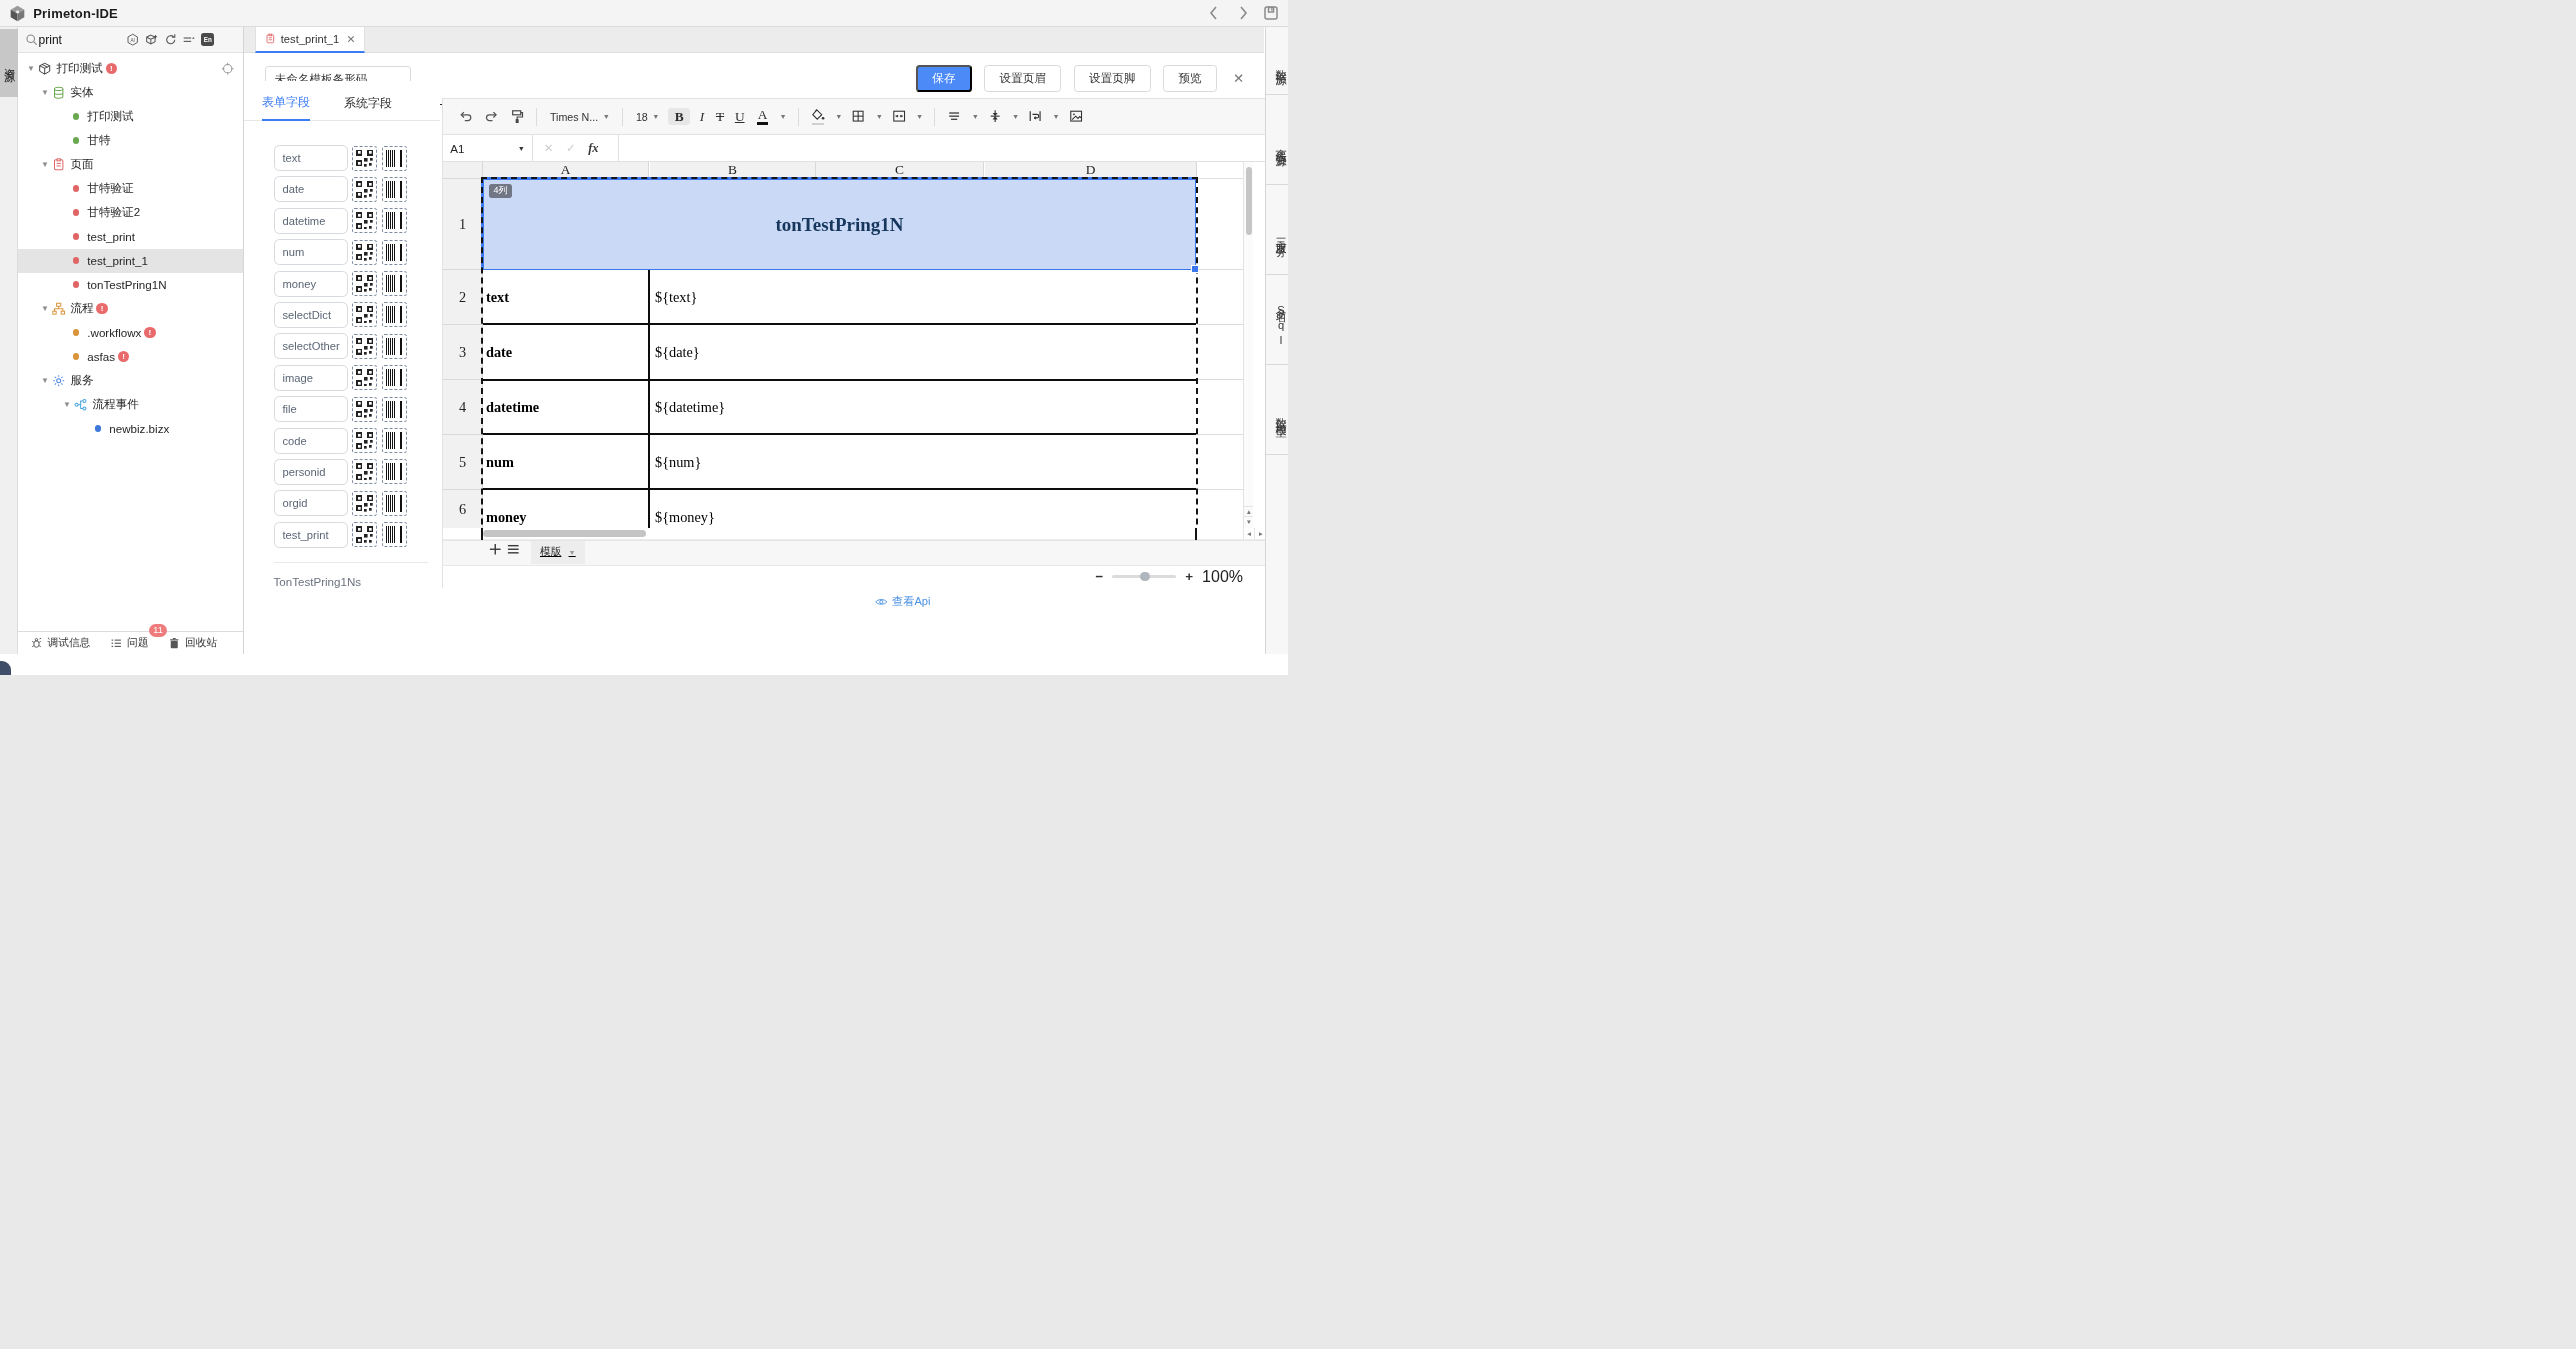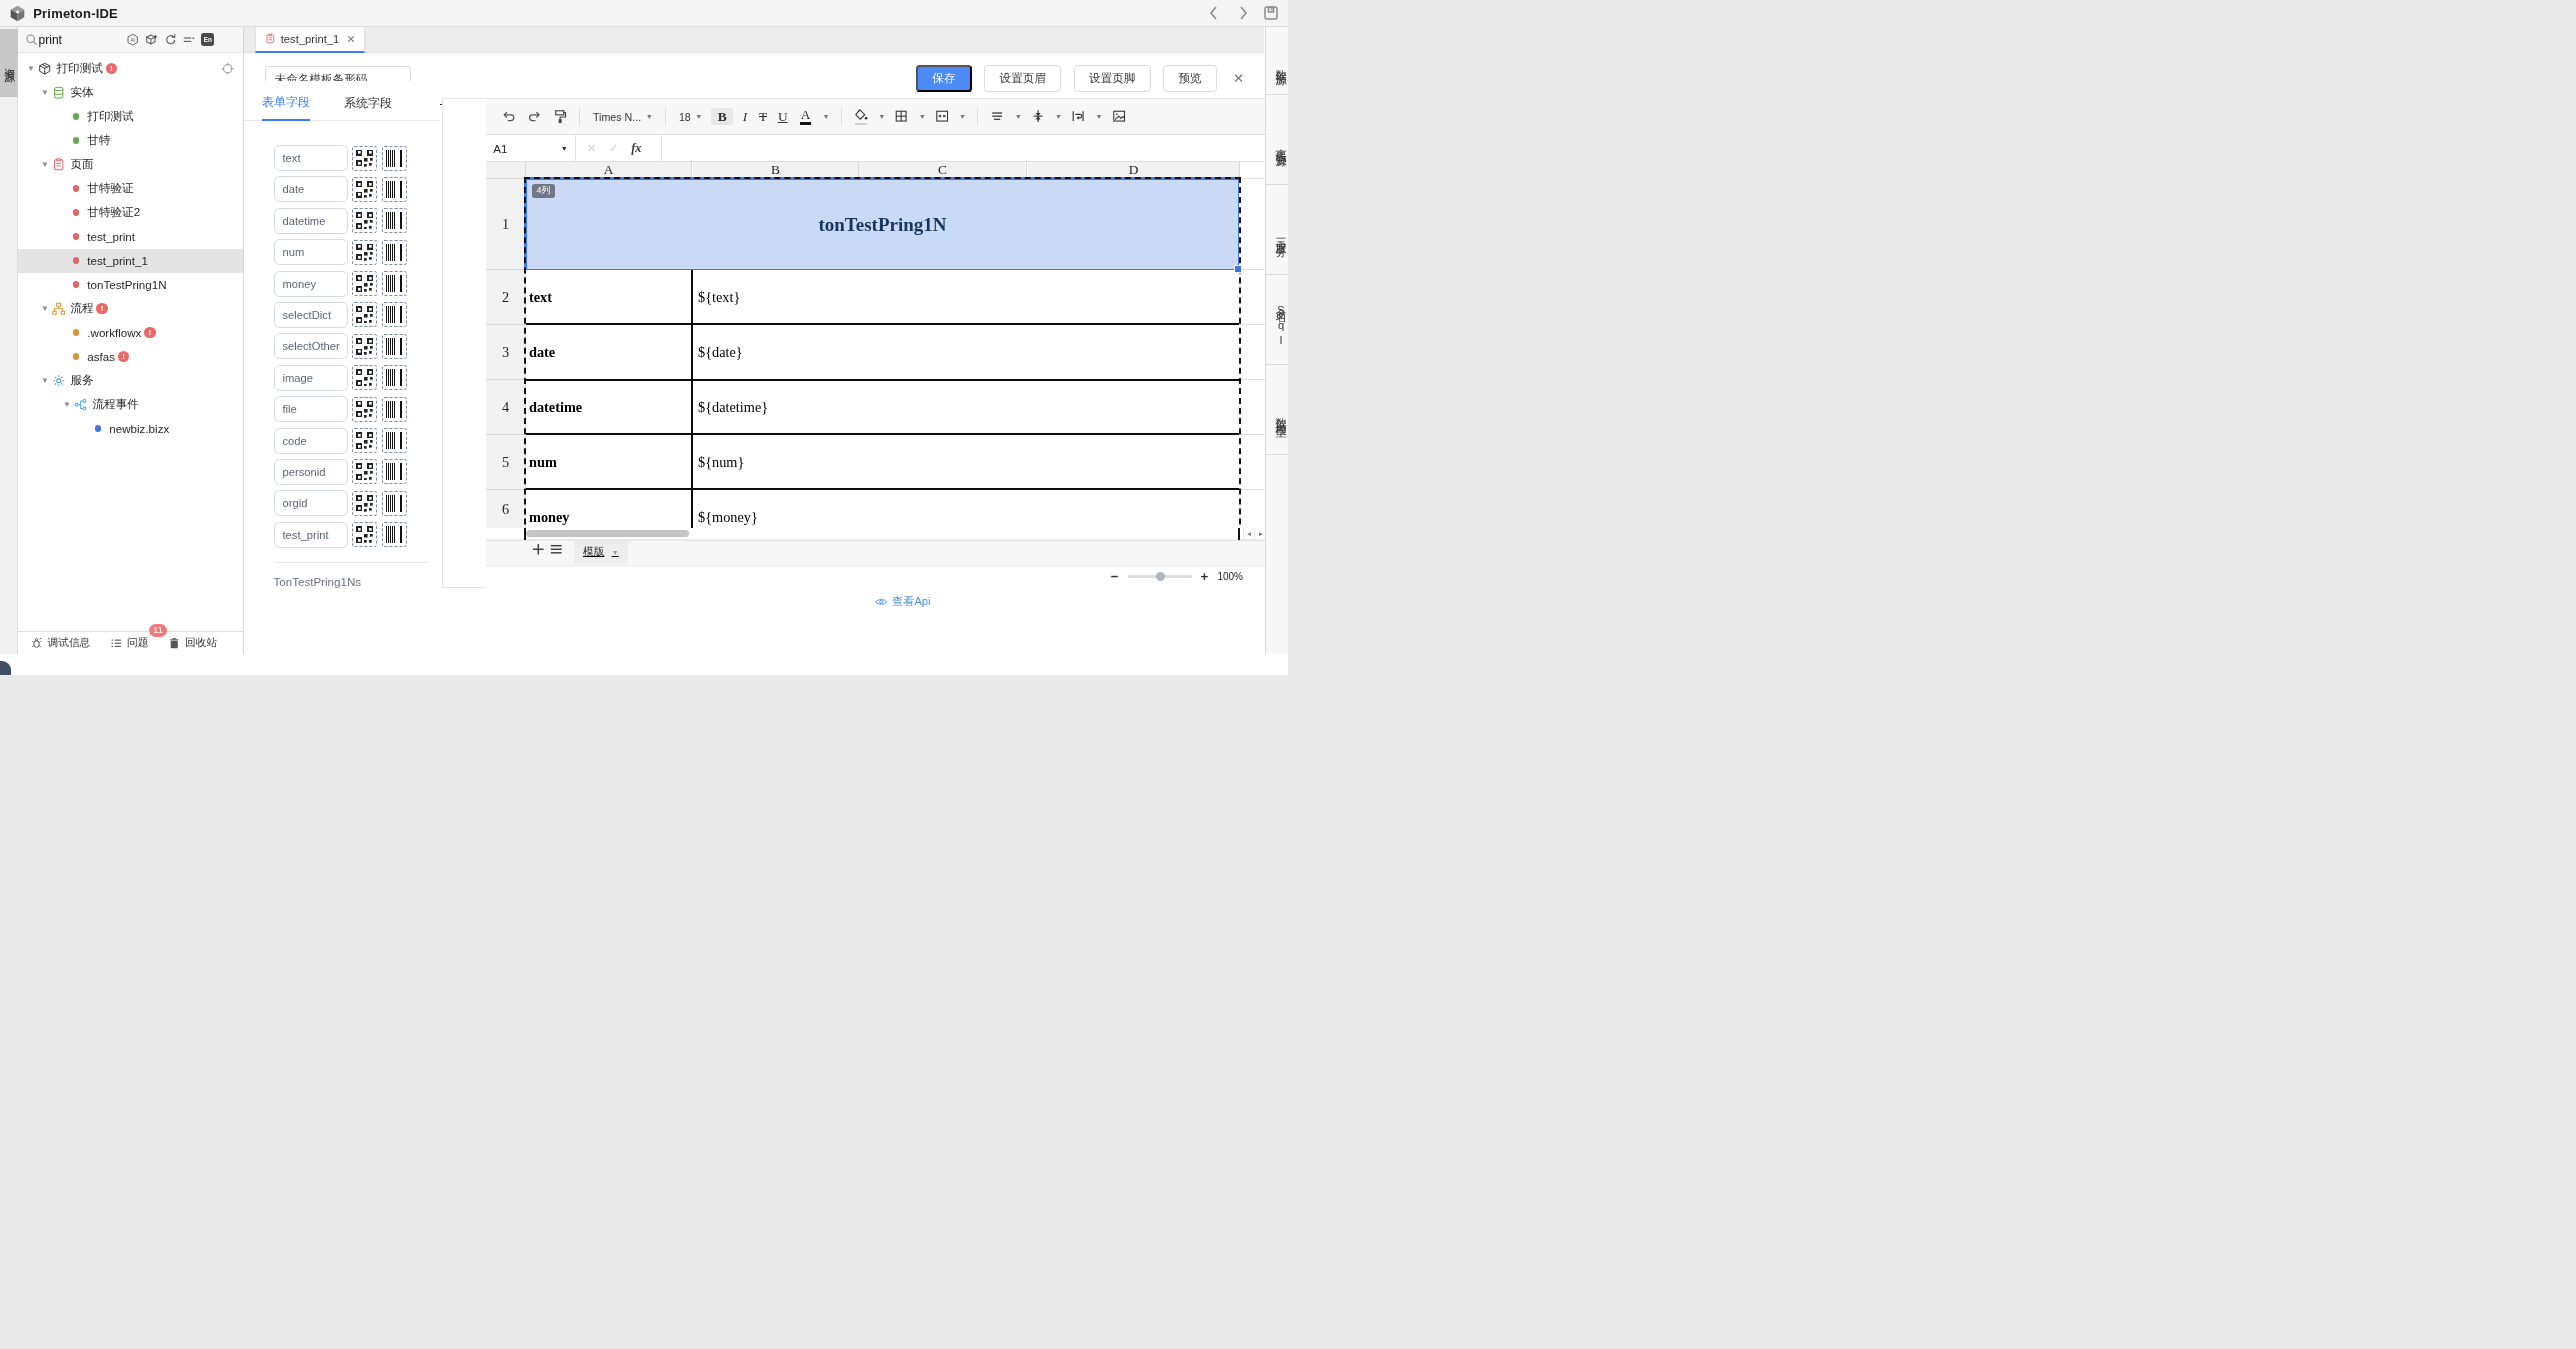--- a/index.html
+++ b/index.html
@@ -93,21 +93,21 @@
       linear-gradient(#222,#222),linear-gradient(#222,#222),linear-gradient(#222,#222),
       linear-gradient(#222,#222),linear-gradient(#222,#222),linear-gradient(#222,#222),linear-gradient(#222,#222);
     background-size:2.7px 2.7px,2.7px 2.7px,2.7px 2.7px,6.3px 6.3px,6.3px 6.3px,6.3px 6.3px,3.6px 3.6px,2.7px 2.7px,2.7px 2.7px,2.7px 2.7px;
     background-position:1.8px 1.8px,12.5px 1.8px,1.8px 12.5px,0 0,10.7px 0,0 10.7px,8px 8px,14.3px 8px,8px 14.3px,13.4px 13.4px; }
   .barcode { width:17px; height:17px;
     background:repeating-linear-gradient(90deg,#111 0 0.9px,#fff 0.9px 1.8px,#111 1.8px 3.1px,#fff 3.1px 4.5px,#111 4.5px 5.2px,#fff 5.2px 6.3px); }
   .fdivider { margin:14.3px 12.5px 0 0; border-top:0.9px solid #e8e8e8; width:154px; }
   .fgroup { margin-top:11.6px; font-size:11.6px; color:#6b7280; }
 
   
-  .sheet-card { position:absolute; left:198px; top:71px; width:825px; height:490px; border:0.9px solid #e3e3e3; background:#fff;padding-left:43px; }
+  .sheet-card { position:absolute; left:198px; top:71px; width:825px; height:490px; border:0.9px solid #e3e3e3; background:#fff; }
   .ssTbar { height:36px; background:#f7f7f8; border-bottom:0.9px solid #e2e2e2; display:flex; align-items:center; padding-left:14.3px; gap:7.2px; }
   .ti { min-width:18px; height:21.5px; display:flex; align-items:center; justify-content:center; color:#3c3c3c; position:relative; }
   .ti svg { width:14.3px; height:14.3px; }
   .caret { font-size:7.2px; color:#777; margin-left:0.9px; }
   .tsep { width:0.9px; height:18px; background:#dcdcdc; margin:0 3.6px; }
   .fontchip { display:flex; align-items:center; font-size:10.7px; color:#333; gap:3.6px; padding:0 1.8px; }
   .glyph { font-family:"Liberation Serif","DejaVu Serif",serif; font-size:13.4px; color:#2d2d2d; }
   .gB { font-weight:700; background:#e7e7e7; border-radius:2.7px; padding:0.9px 6.3px; }
   .gI { font-style:italic; padding:0 2.7px; }
   .gT { text-decoration:line-through; padding:0 1.8px; }
@@ -159,21 +159,21 @@
   .sheetbar { height:25px; background:#f7f7f7; border-top:0.9px solid #e5e5e5; display:flex; padding-left:43px;text-decoration:underline; }
   .sbi { color:#3c3c3c; display:flex; align-items:center; justify-content:center; width:18px; height:18px; }
   .sbi svg { width:12.5px; height:12.5px; }
   .sheettab { margin-left:9px; height:23px; background:#ededed; display:flex; align-items:center; padding:0 9px; font-size:10.7px; color:#222; gap:6.3px; }
   .sheettab .caret{ color:#999; }
 
   .zoomrow { height:23px; border-top:0.9px solid #e8e8e8; display:flex; align-items:center; justify-content:flex-end; padding-right:23px; gap:9px; background:#fff; }
   .zbtn { font-size:13.4px; color:#333; font-weight:700; line-height:1; }
   .ztrack { position:relative; width:64px; height:2.7px; background:#dcdcdc; border-radius:1.8px; }
   .zknob { position:absolute; left:28px; top:-3.6px; width:9.8px; height:9.8px; border-radius:50%; background:#b0b6bd; }
-  .zval { font-size:10px; color:#222; }
+  .zval { font-size:16px; color:#222; }
 
   .apilink { position:absolute; left:631px; top:567px; display:flex; align-items:center; gap:4.5px; color:#4a90e2; font-size:11.2px; }
   .apilink svg { width:12.5px; height:9.8px; }
 </style>
 </head>
 <body>
 
 <div class="app">
 
   <div class="topbar">

